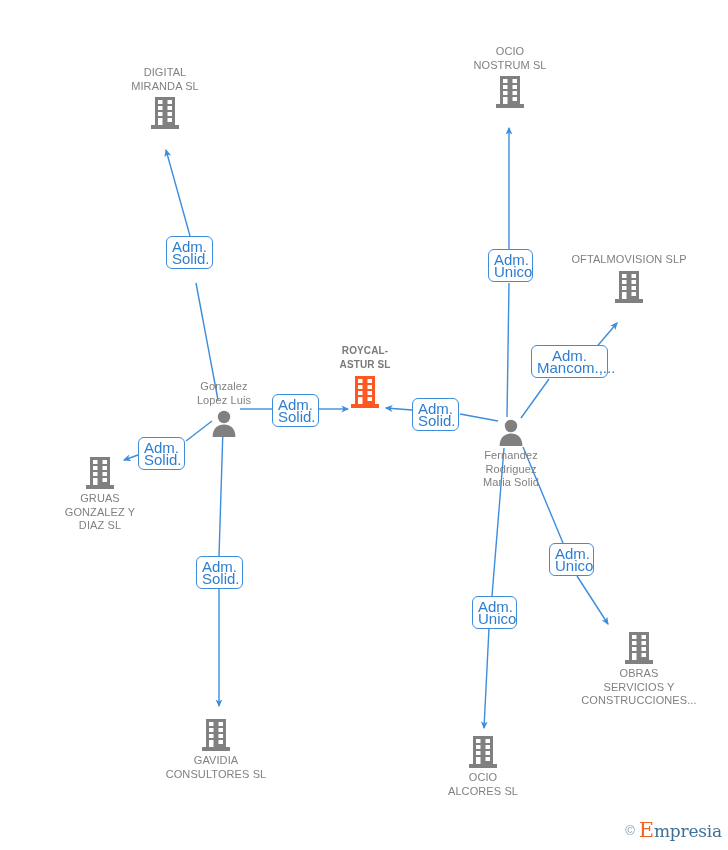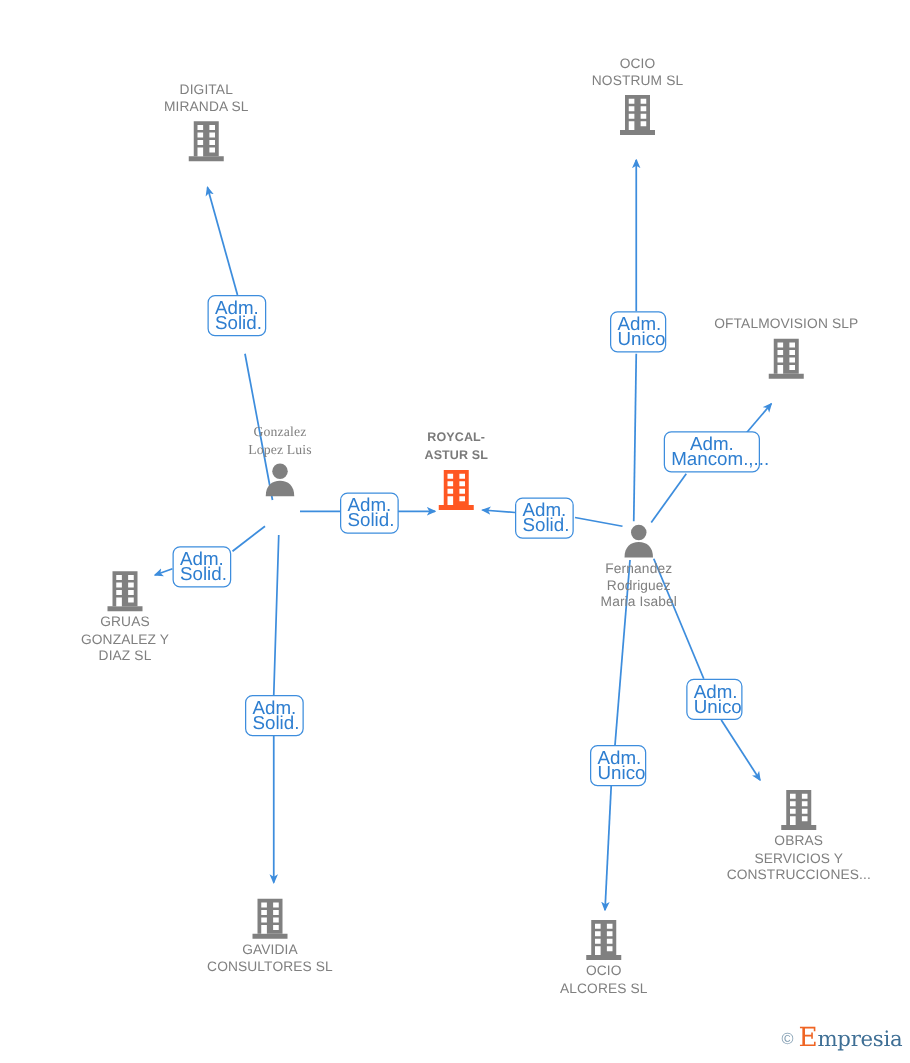--- a/index.html
+++ b/index.html
@@ -196,37 +196,37 @@
       <rect x="17.5" y="5" width="4.5" height="4" fill="#ffffff"></rect>
       <rect x="8" y="11" width="4.5" height="4" fill="#ffffff"></rect>
       <rect x="17.5" y="11" width="4.5" height="4" fill="#ffffff"></rect>
       <rect x="8" y="17" width="4.5" height="4" fill="#ffffff"></rect>
       <rect x="17.5" y="17" width="4.5" height="4" fill="#ffffff"></rect>
       <rect x="8" y="23" width="4.5" height="7" fill="#ffffff"></rect>
       <rect x="17.5" y="23" width="4.5" height="4" fill="#ffffff"></rect>
     </svg>
   </div>
 
-  <div class="node label-top" style="left:224px; top:340px;font-family:Liberation Serif, serif;">
+  <div class="node label-top" style="left:224px; top:380px;">
     <div class="node-label">Gonzalez
 Lopez Luis</div>
     <svg class="node-icon" width="30" height="30" viewBox="0 0 30 30" xmlns="http://www.w3.org/2000/svg">
       <circle cx="15" cy="8" r="6.2" fill="#808080"></circle>
       <path d="M 3.6 28 C 3.6 19.5 8.5 15.6 15 15.6 C 21.5 15.6 26.4 19.5 26.4 28 Z" fill="#808080"></path>
     </svg>
   </div>
 
   <div class="node label-bottom" style="left:511px; top:418px;">
     <svg class="node-icon" width="30" height="30" viewBox="0 0 30 30" xmlns="http://www.w3.org/2000/svg">
       <circle cx="15" cy="8" r="6.2" fill="#808080"></circle>
       <path d="M 3.6 28 C 3.6 19.5 8.5 15.6 15 15.6 C 21.5 15.6 26.4 19.5 26.4 28 Z" fill="#808080"></path>
     </svg>
     <div class="node-label">Fernandez
 Rodriguez
-Maria Isabel</div>
+Maria Solid</div>
   </div>
 
   <div class="node label-bottom" style="left:100px; top:455px;">
     <svg class="node-icon" width="30" height="36" viewBox="0 0 30 36" xmlns="http://www.w3.org/2000/svg">
       <rect x="5" y="2" width="20" height="28" fill="#808080"></rect>
       <rect x="1" y="30" width="28" height="4" fill="#808080"></rect>
       <rect x="8" y="5" width="4.5" height="4" fill="#ffffff"></rect>
       <rect x="17.5" y="5" width="4.5" height="4" fill="#ffffff"></rect>
       <rect x="8" y="11" width="4.5" height="4" fill="#ffffff"></rect>
       <rect x="17.5" y="11" width="4.5" height="4" fill="#ffffff"></rect>

